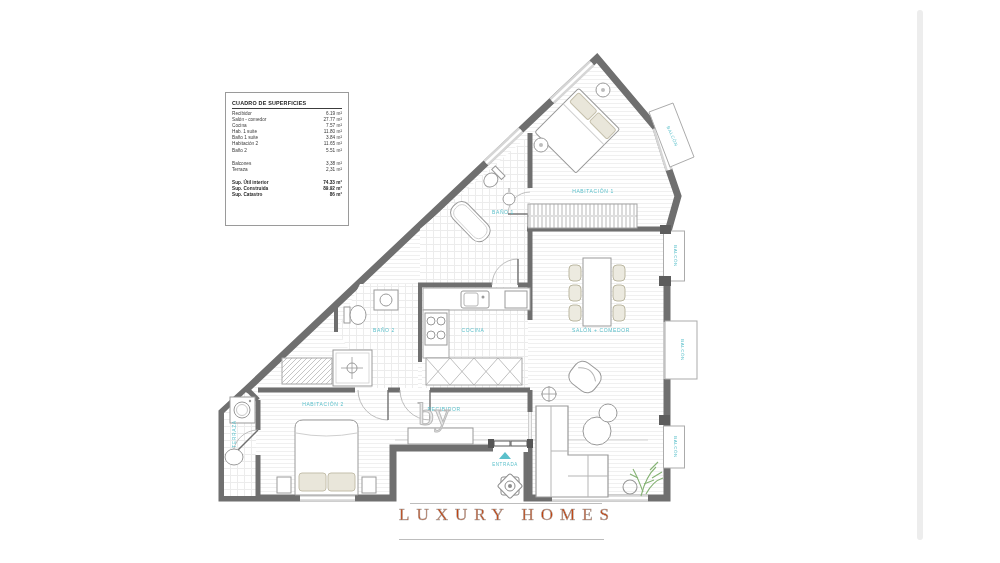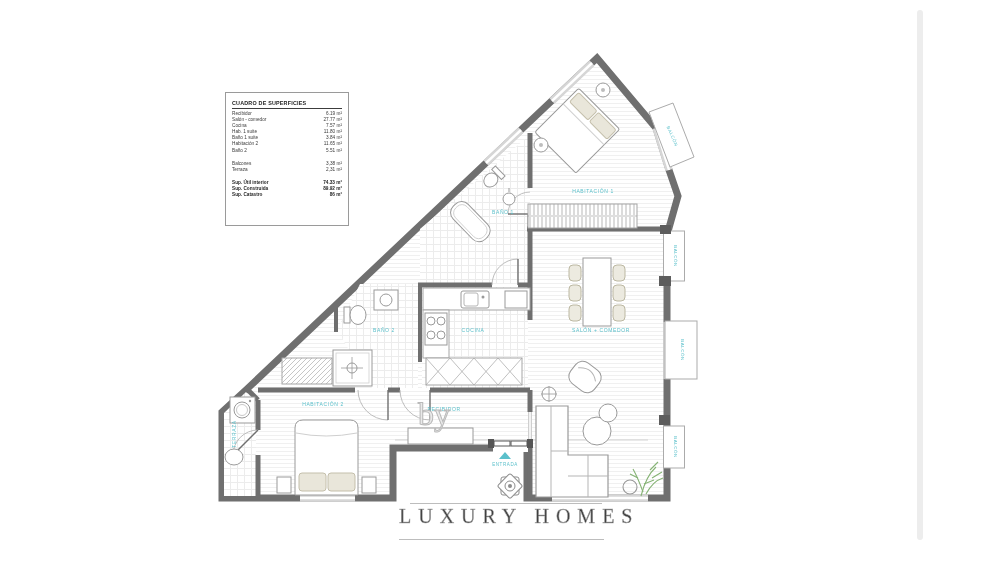--- a/index.html
+++ b/index.html
@@ -15,22 +15,22 @@
     padding-bottom:2px;border-bottom:1.6px solid #3c3c3c;margin-bottom:2px;}
   .t-row{display:flex;justify-content:space-between;font-size:4.7px;line-height:6.1px;color:#3a3a3a;}
   .t-row.bold{font-weight:bold;color:#1f1f1f;}
   .t-gap{height:7px;}
 
   
   .wm{position:absolute;color:#e9e9e9;-webkit-text-stroke:1px #b9b9b9;
       font-family:"Liberation Serif","DejaVu Serif",serif;pointer-events:none;}
   #wm-by{left:418px;top:396px;font-size:32px;}
   #wm-name{left:393px;top:432px;font-size:60px;letter-spacing:1px;}
-  #wm-tagline{left:399px;top:505px;font-size:20px;letter-spacing:7px;
-      -webkit-text-stroke:.5px #ababab;color:#404040;}
+  #wm-tagline{left:399px;top:505px;font-size:17px;letter-spacing:7px;
+      -webkit-text-stroke:.5px #ababab;color:#c2410c;}
   .wm-line{position:absolute;height:1px;background:#bdbdbd;pointer-events:none;}
   #wm-line-top{left:410px;top:503px;width:192px;}
   #wm-line-bottom{left:399px;top:539px;width:205px;}
 
   
   #scrollbar{position:absolute;left:917px;top:10px;width:6px;height:530px;
      background:#ededed;border-radius:3px;}
 </style>
 </head>
 <body>

